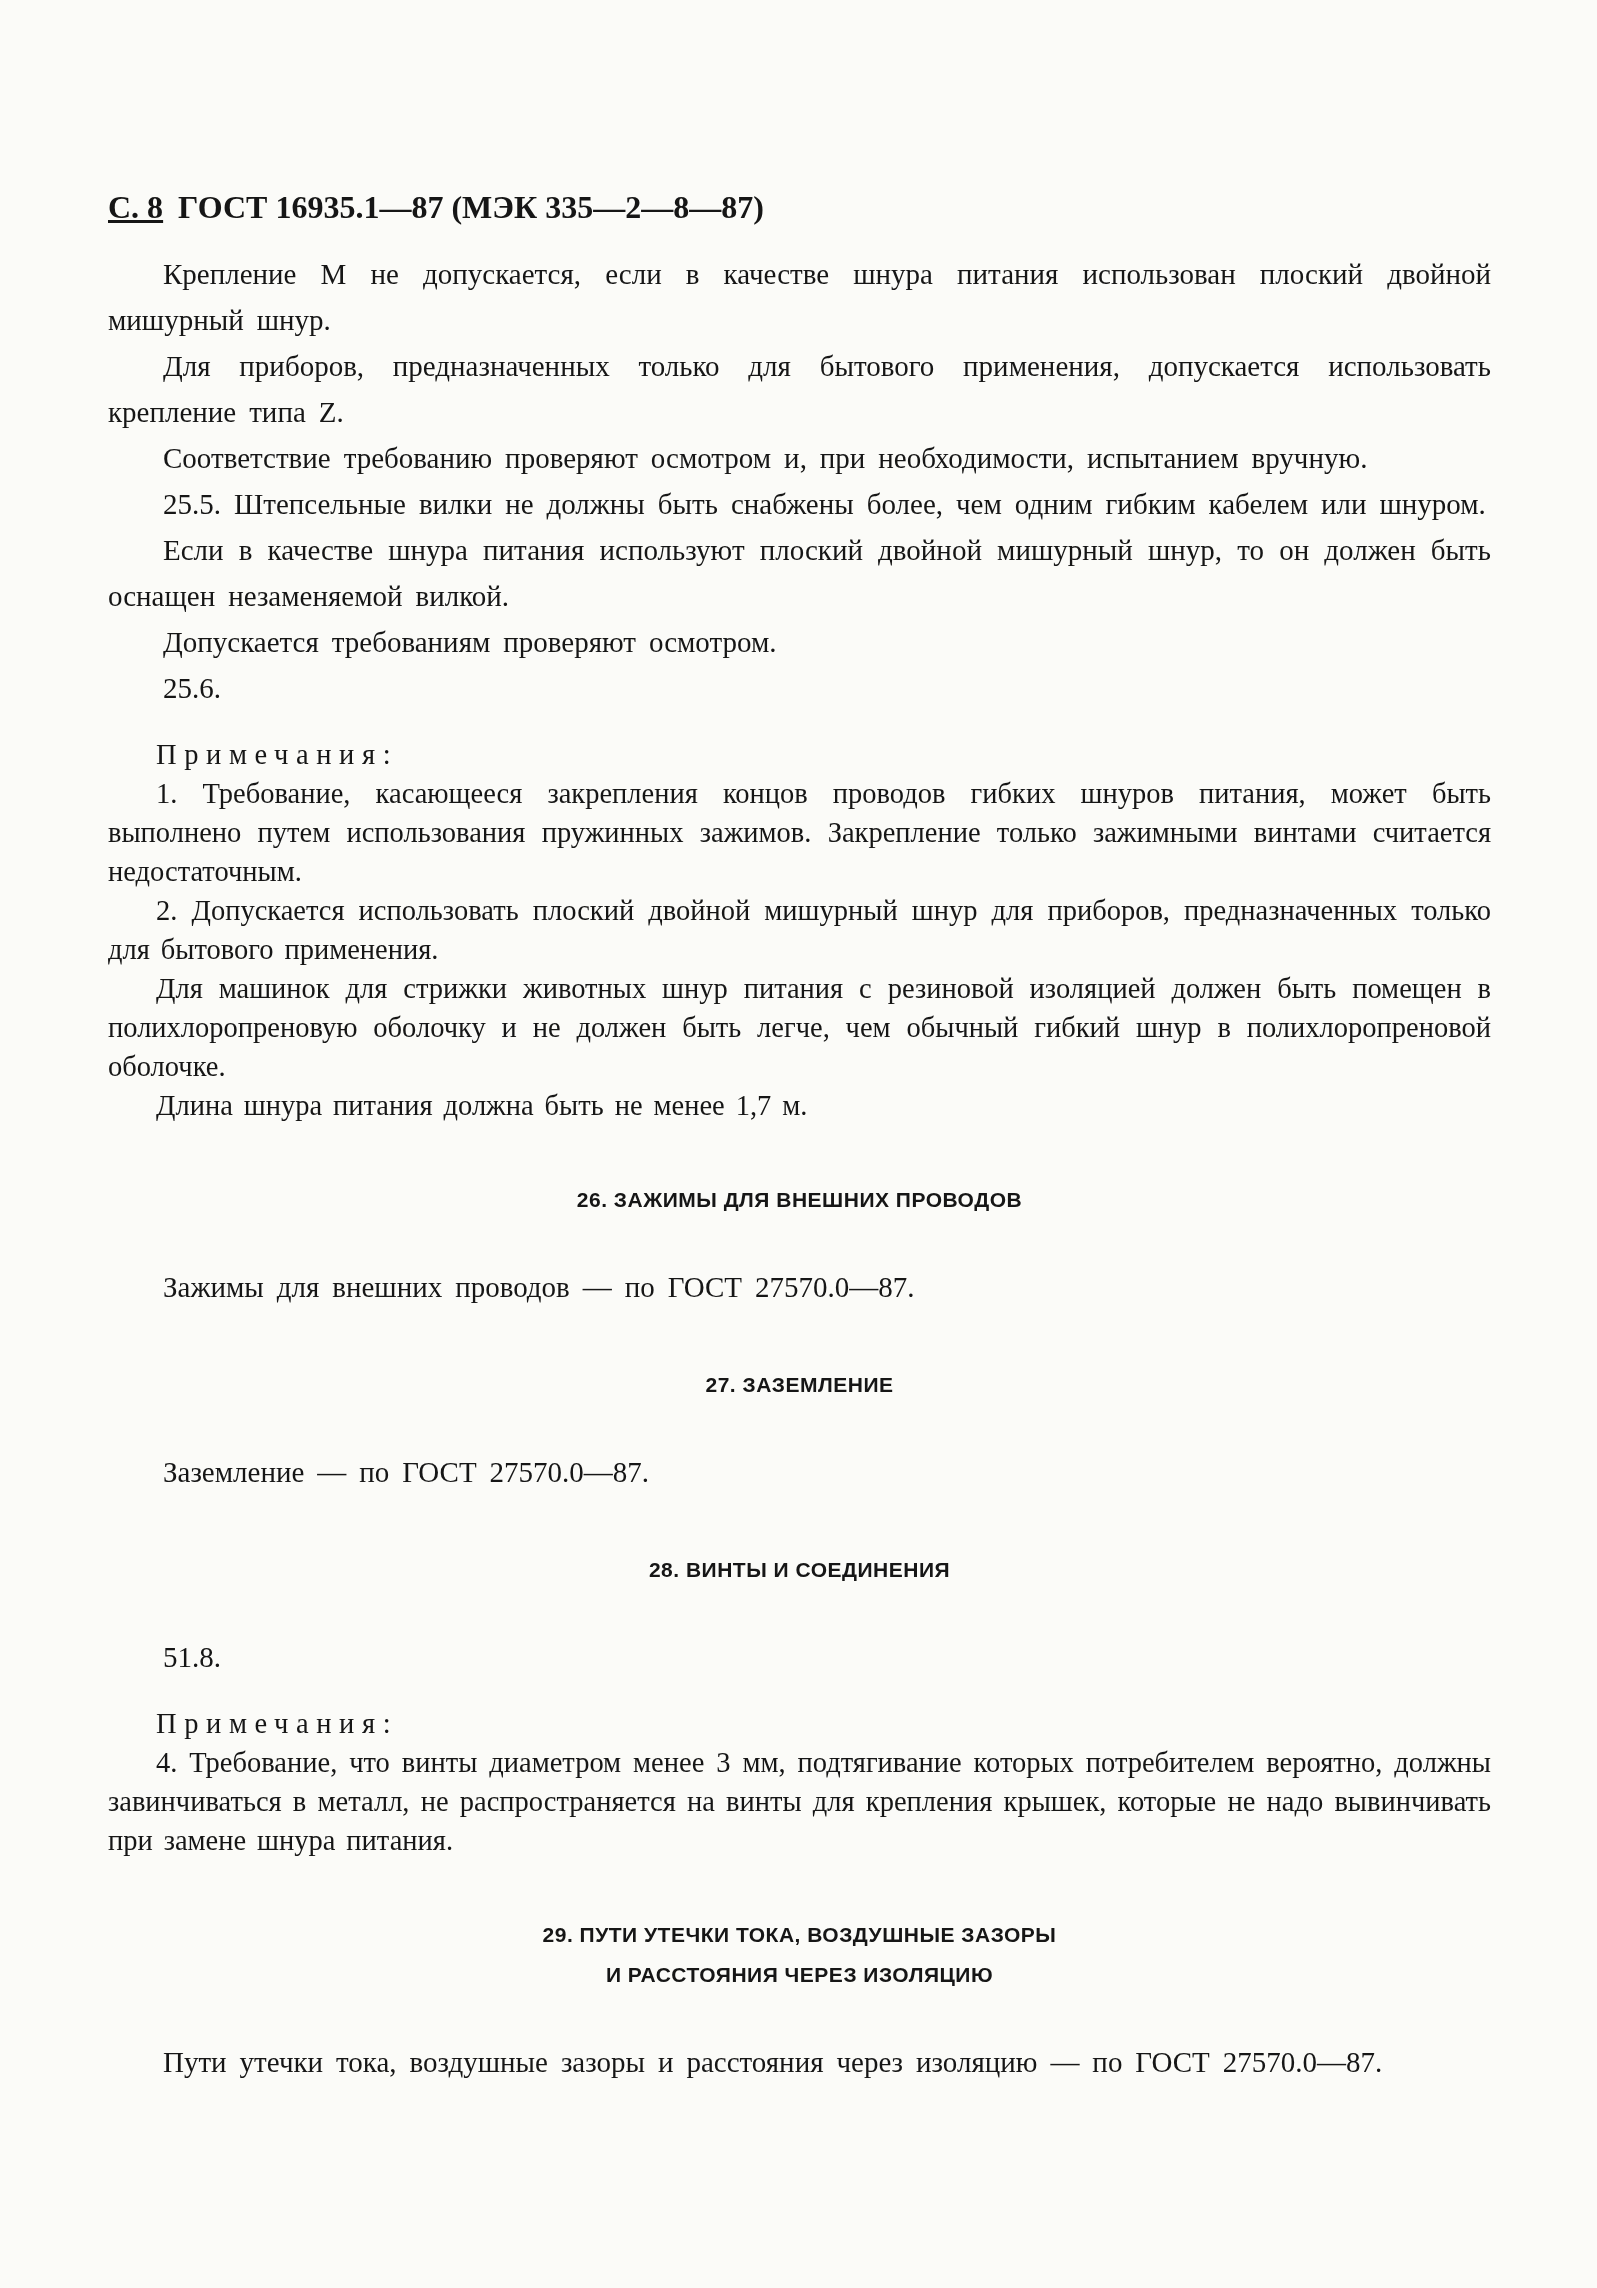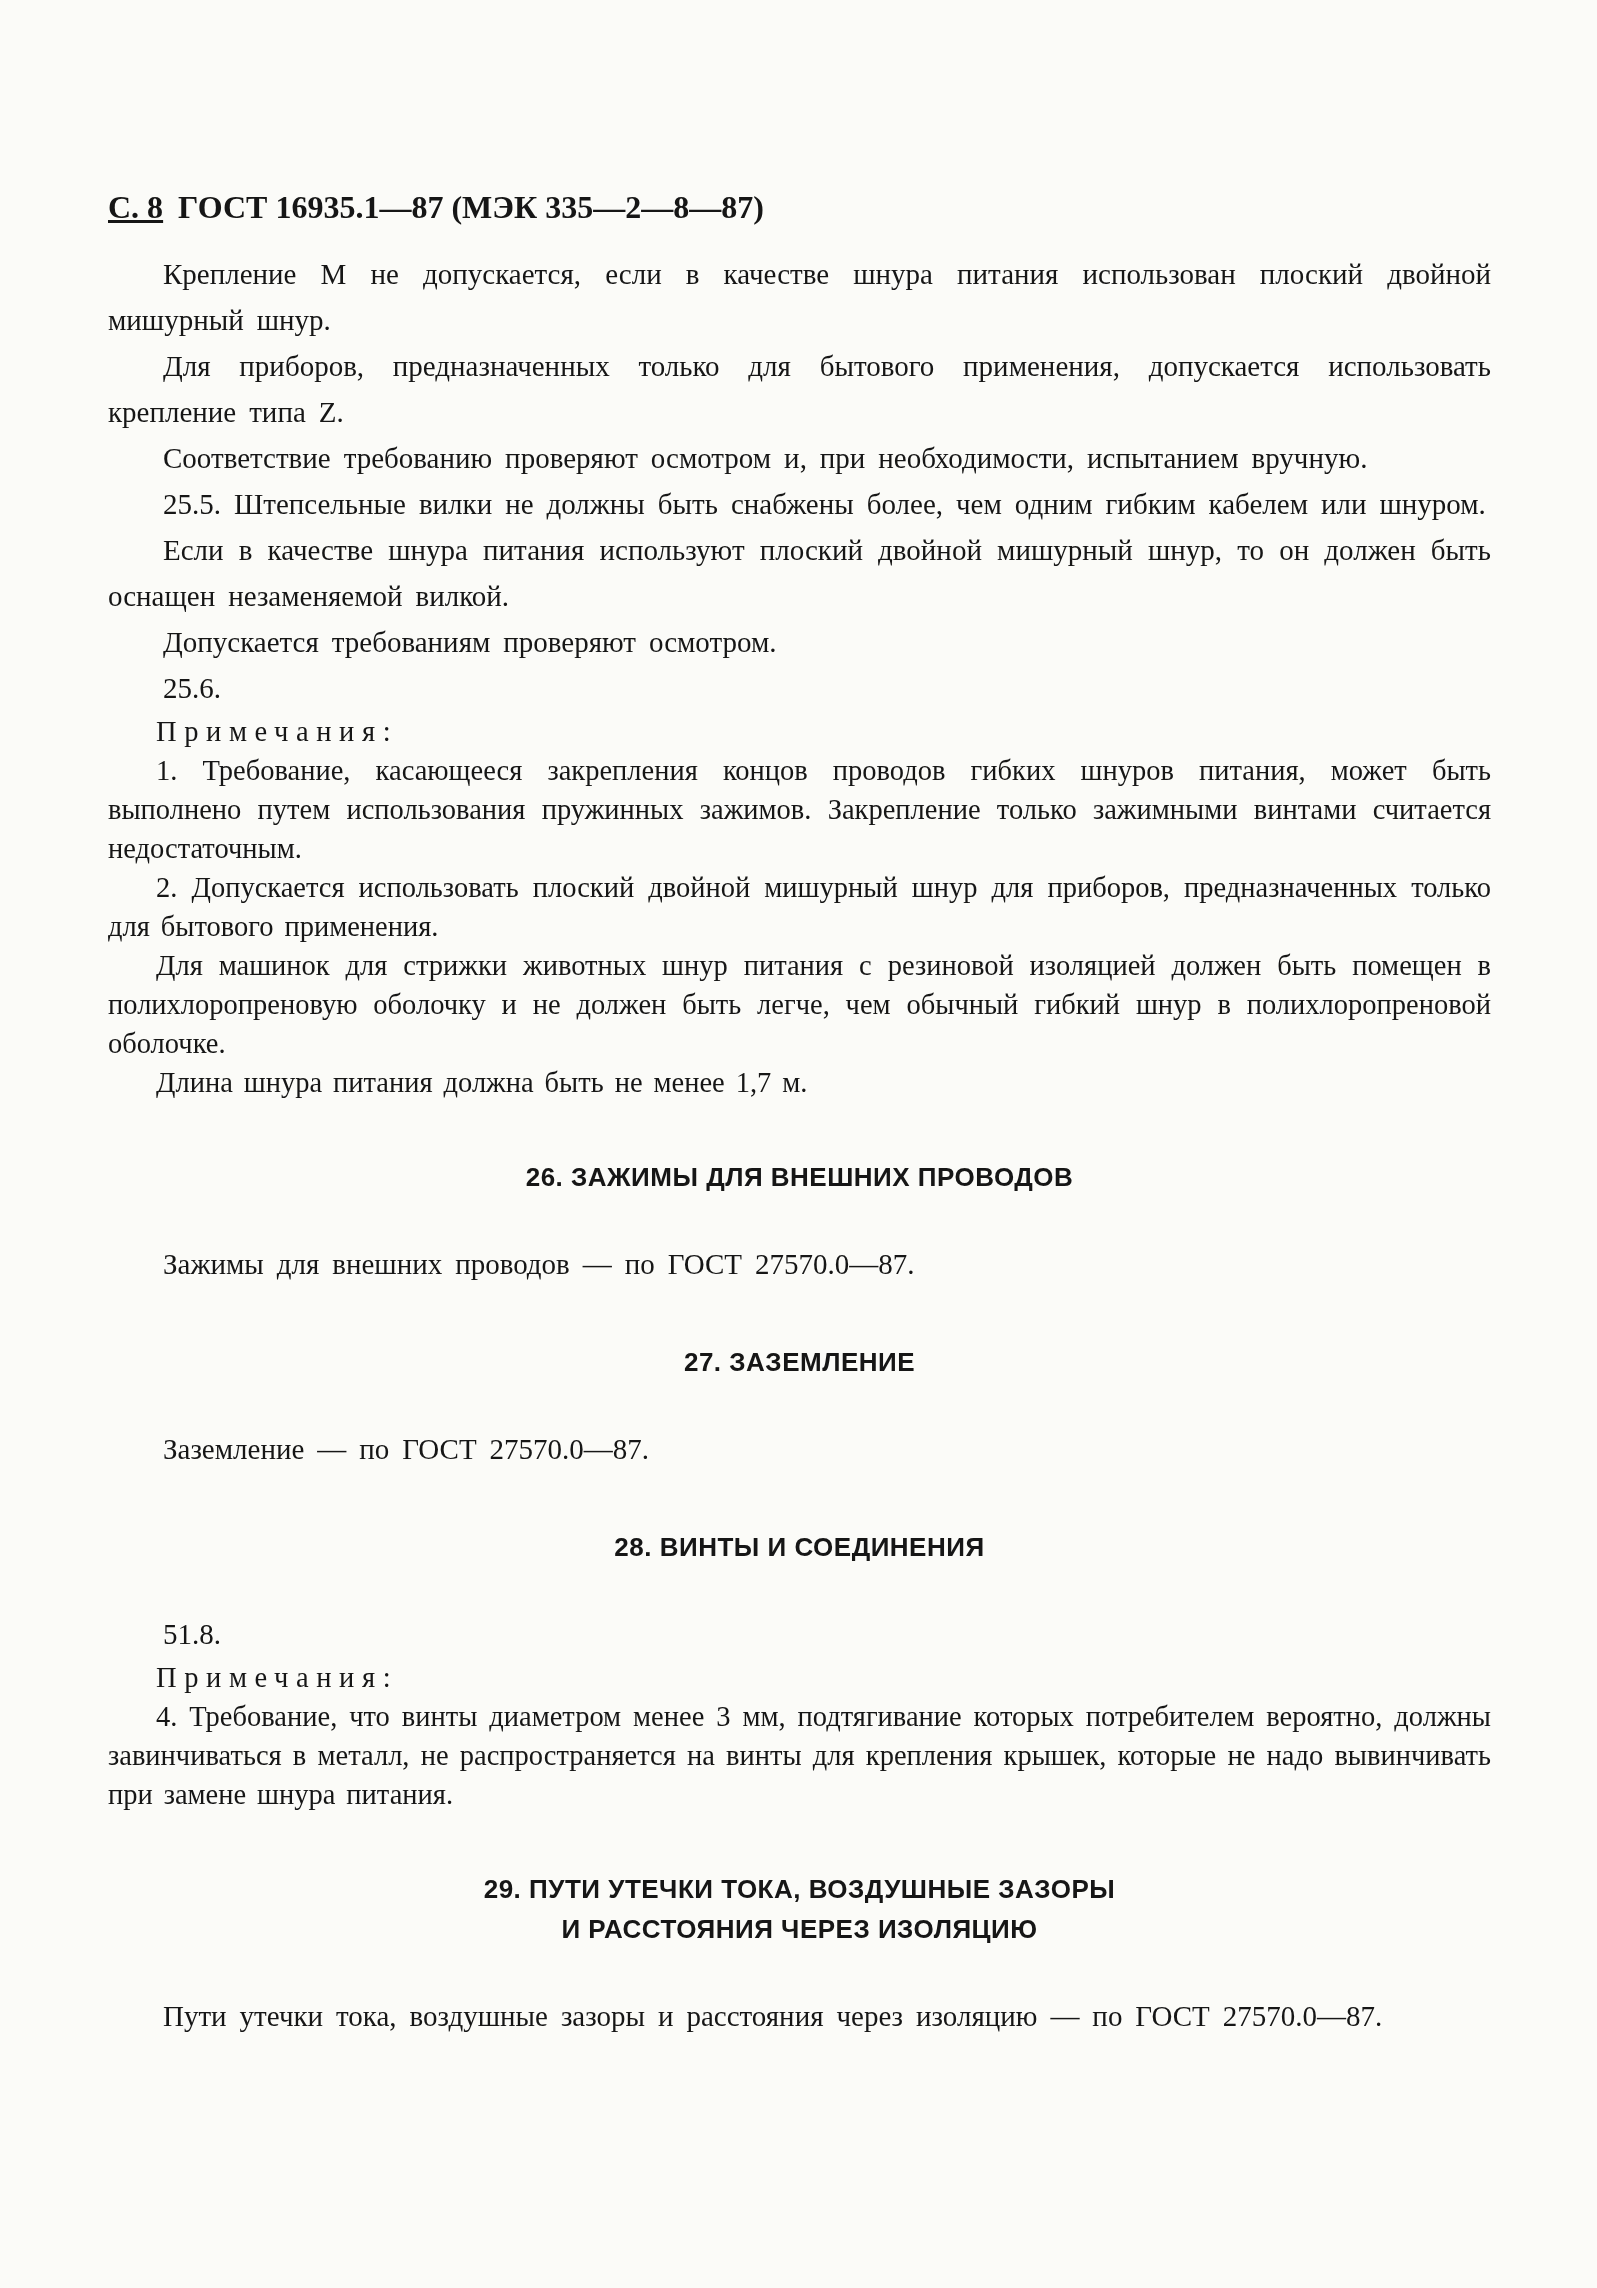--- a/index.html
+++ b/index.html
@@ -35,27 +35,27 @@
     word-spacing: 5.7px;
   }
   .note, .note-label {
     font-size: 28.5px;
     line-height: 39px;
     text-align: justify;
     text-indent: 48px;
     word-spacing: 3.8px;
   }
   .note-label {
-    margin-top: 1px;
+    margin-top: 24px;
     letter-spacing: 7.6px;
   }
   .heading {
     font-family: "Liberation Sans", "DejaVu Sans", sans-serif;
     font-weight: bold;
-    font-size: 26px;
+    font-size: 21px;
     line-height: 40px;
     text-align: center;
     text-indent: 0;
     letter-spacing: 0.5px;
     margin: 55px 0 44px 0;
     white-space: pre-line;
   }
 </style>
 </head>
 <body>

